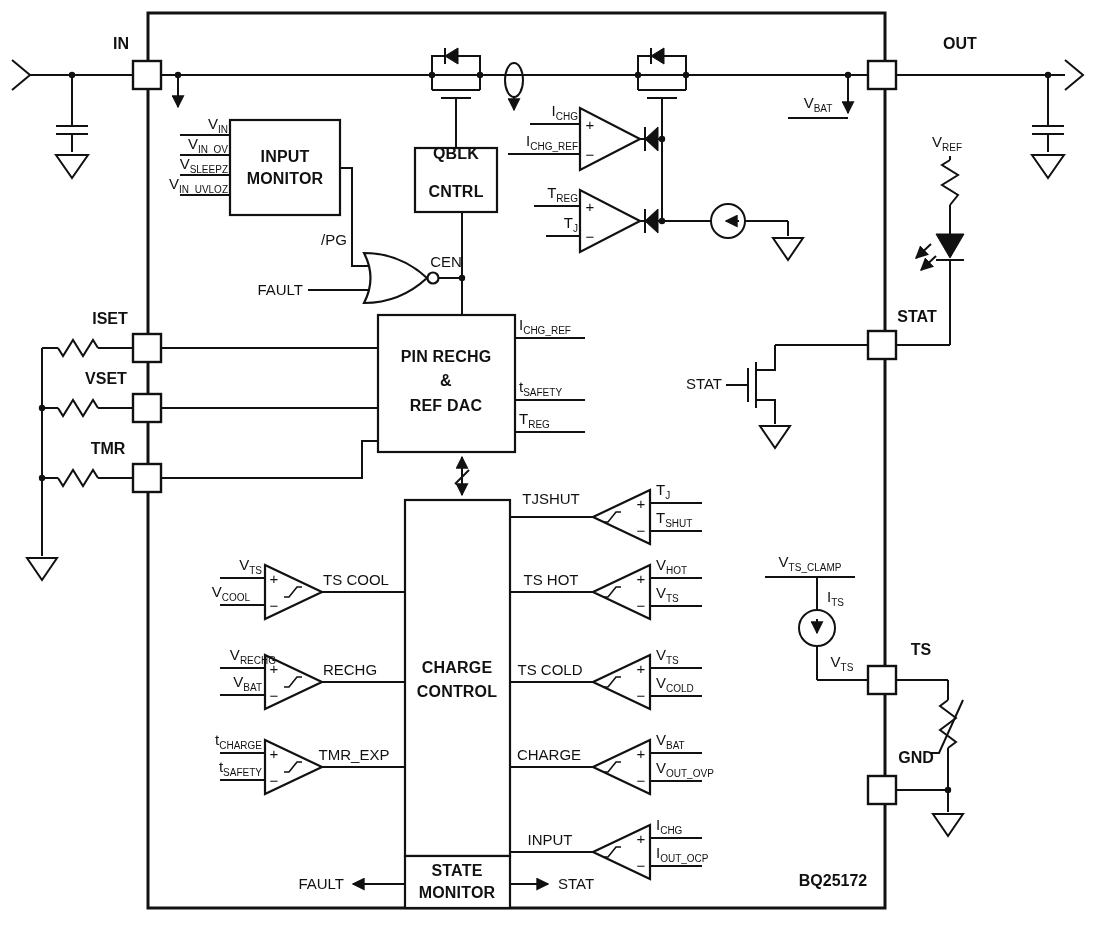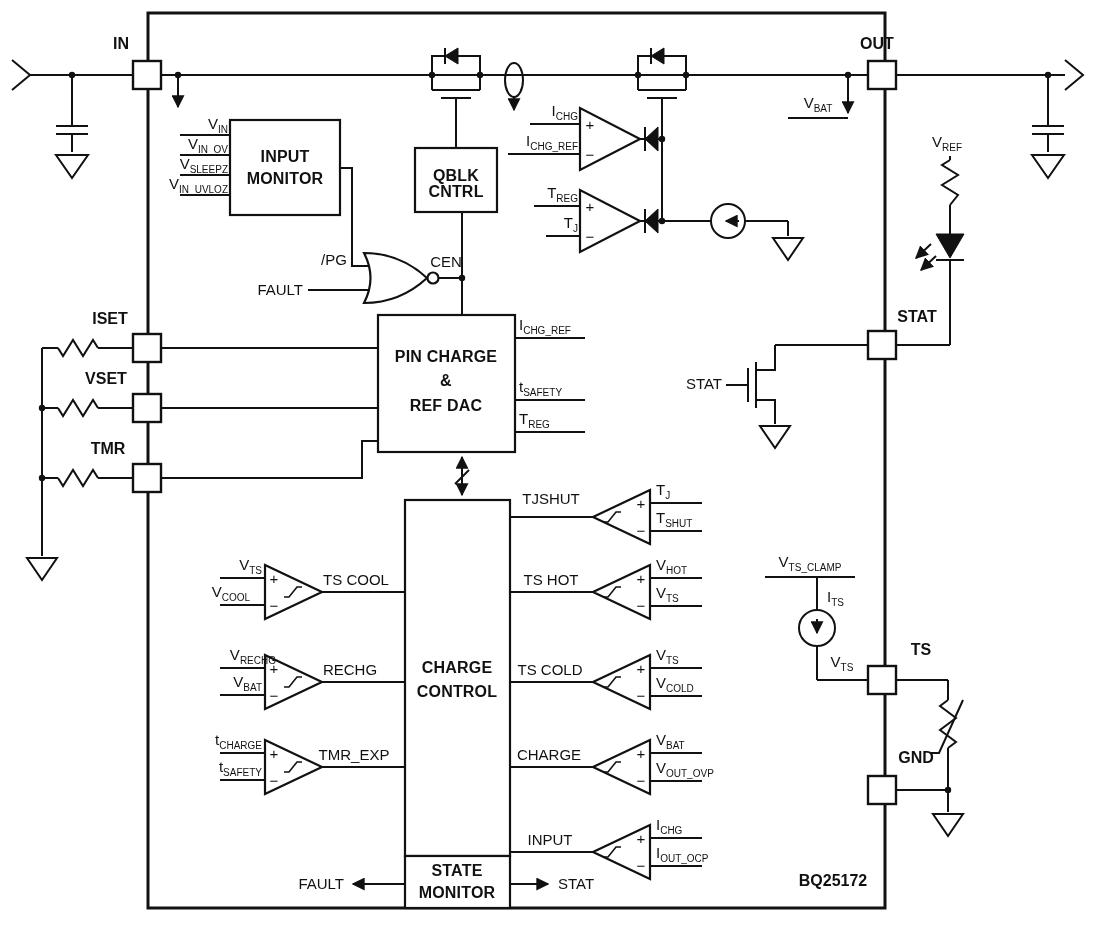--- a/index.html
+++ b/index.html
@@ -327,46 +327,46 @@
     <circle cx="432" cy="75" r="3.2" class="dot"></circle>
         <circle cx="480" cy="75" r="3.2" class="dot"></circle>
     <circle cx="638" cy="75" r="3.2" class="dot"></circle>
         <circle cx="686" cy="75" r="3.2" class="dot"></circle>
     <circle cx="848" cy="75" r="3.2" class="dot"></circle>
         <circle cx="1048" cy="75" r="3.2" class="dot"></circle>
   </g>
 </svg>
 
 <div class="lbl lc big" style="left:121px;top:44px">IN</div>
-<div class="lbl lc big" style="left:877px;top:44px">OUT</div>
+<div class="lbl lc big" style="left:960px;top:44px">OUT</div>
 <div class="lbl lc big" style="left:110px;top:319px">ISET</div>
 <div class="lbl lc big" style="left:106px;top:379px">VSET</div>
 <div class="lbl lc big" style="left:108px;top:449px">TMR</div>
 <div class="lbl lc big" style="left:917px;top:317px">STAT</div>
 <div class="lbl lc big" style="left:921px;top:650px">TS</div>
 <div class="lbl lc big" style="left:916px;top:758px">GND</div>
 
 <div class="lbl lc blktxt" style="left:285px;top:157px">INPUT</div>
 <div class="lbl lc blktxt" style="left:285px;top:179px">MONITOR</div>
-<div class="lbl lc blktxt" style="left:456px;top:176px">QBLK</div>
+<div class="lbl lc blktxt" style="left:456px;top:154px">QBLK</div>
 <div class="lbl lc blktxt" style="left:456px;top:192px">CNTRL</div>
-<div class="lbl lc blktxt" style="left:446px;top:357px">PIN CHARGE</div>
+<div class="lbl lc blktxt" style="left:446px;top:357px">PIN RECHG</div>
 <div class="lbl lc blktxt" style="left:446px;top:381px">&amp;</div>
 <div class="lbl lc blktxt" style="left:446px;top:406px">REF DAC</div>
 <div class="lbl lc blktxt" style="left:457px;top:668px">CHARGE</div>
 <div class="lbl lc blktxt" style="left:457px;top:692px">CONTROL</div>
 <div class="lbl lc blktxt" style="left:457px;top:871px">STATE</div>
 <div class="lbl lc blktxt" style="left:457px;top:893px">MONITOR</div>
 
 <div class="lbl lr" style="left:228px;top:126px">V<sub>IN</sub></div>
 <div class="lbl lr" style="left:228px;top:146px">V<sub>IN_OV</sub></div>
 <div class="lbl lr" style="left:228px;top:166px">V<sub>SLEEPZ</sub></div>
 <div class="lbl lr" style="left:228px;top:186px">V<sub>IN_UVLOZ</sub></div>
 
-<div class="lbl lc" style="left:334px;top:260px">/PG</div>
+<div class="lbl lc" style="left:334px;top:240px">/PG</div>
 <div class="lbl lr" style="left:303px;top:290px">FAULT</div>
 <div class="lbl lc" style="left:446px;top:262px">CEN</div>
 
 <div class="lbl ll" style="left:519px;top:327px">I<sub>CHG_REF</sub></div>
 <div class="lbl ll" style="left:519px;top:389px">t<sub>SAFETY</sub></div>
 <div class="lbl ll" style="left:519px;top:421px">T<sub>REG</sub></div>
 
 <div class="lbl lr" style="left:578px;top:113px">I<sub>CHG</sub></div>
 <div class="lbl lr" style="left:578px;top:143px">I<sub>CHG_REF</sub></div>
 <div class="lbl lr" style="left:578px;top:195px">T<sub>REG</sub></div>

